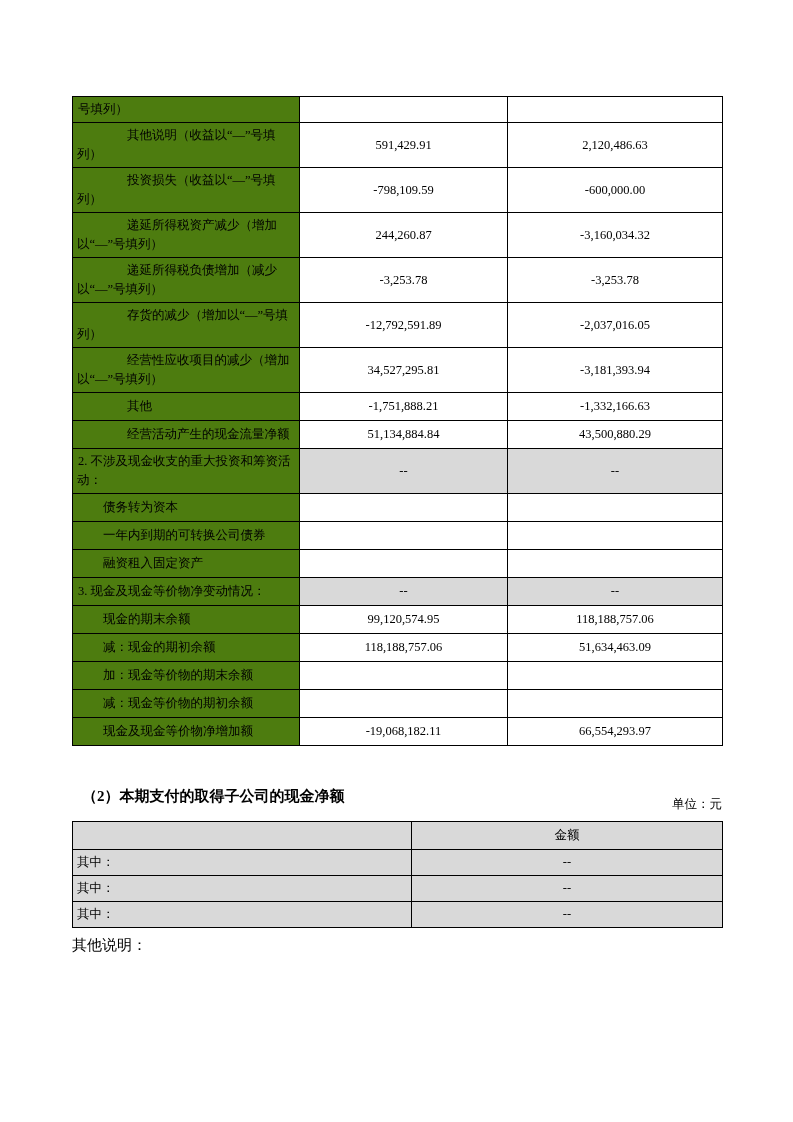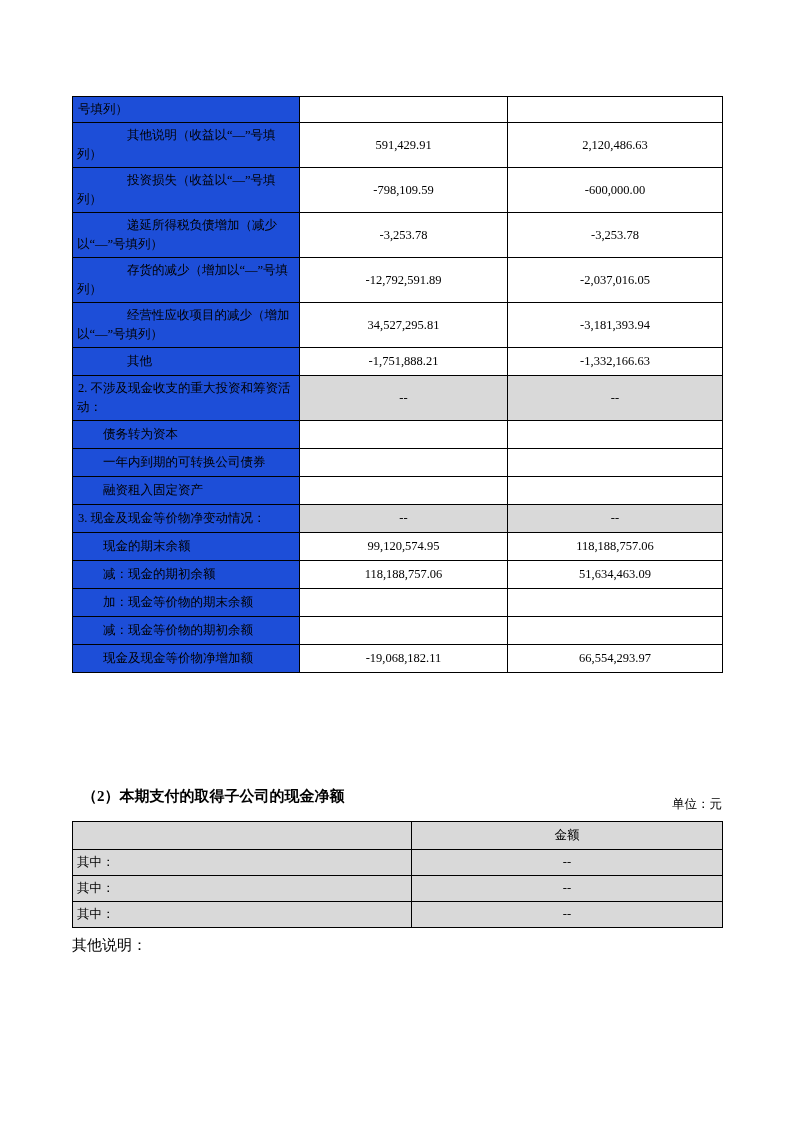--- a/index.html
+++ b/index.html
@@ -18,21 +18,21 @@
     font-size: 12.5px;
     line-height: 19px;
     vertical-align: middle;
     padding: 3px 4px;
     font-weight: normal;
     overflow: hidden;
     word-break: break-all;
   }
   
   .t1 { position: absolute; left: 72px; top: 96px; width: 650px; }
-  .t1 td.lbl { background: #1d4ed8; text-align: left; }
+  .t1 td.lbl { background: #4d7c0f; text-align: left; }
   .t1 td.num { text-align: center; background: #ffffff; }
   .t1 tr.dash-row td.num { background: #d9d9d9; text-align: center; }
   .ind0 { text-indent: 1px; }
   .ind1 { text-indent: 26px; }
   .ind2 { text-indent: 50px; }
   tr.row-first { height: 21px; }
   tr.row-single { height: 28px; }
   
   .heading {
     position: absolute; left: 82px; top: 787px;
@@ -69,38 +69,48 @@
         <td class="lbl ind2">其他说明（收益以“—”号填列）</td>
         <td class="num">591,429.91</td>
         <td class="num">2,120,486.63</td>
       </tr>
       <tr class="row-single">
         <td class="lbl ind2">投资损失（收益以“—”号填列）</td>
         <td class="num">-798,109.59</td>
         <td class="num">-600,000.00</td>
       </tr>
       <tr>
+        <td class="lbl ind2">递延所得税资产减少（增加以“—”号填列）</td>
+        <td class="num">244,260.87</td>
+        <td class="num">-3,160,034.32</td>
+      </tr>
+      <tr>
         <td class="lbl ind2">递延所得税负债增加（减少以“—”号填列）</td>
         <td class="num">-3,253.78</td>
         <td class="num">-3,253.78</td>
       </tr>
       <tr class="row-single">
         <td class="lbl ind2">存货的减少（增加以“—”号填列）</td>
         <td class="num">-12,792,591.89</td>
         <td class="num">-2,037,016.05</td>
       </tr>
       <tr>
         <td class="lbl ind2">经营性应收项目的减少（增加以“—”号填列）</td>
         <td class="num">34,527,295.81</td>
         <td class="num">-3,181,393.94</td>
       </tr>
       <tr class="row-single">
         <td class="lbl ind2">其他</td>
         <td class="num">-1,751,888.21</td>
         <td class="num">-1,332,166.63</td>
+      </tr>
+      <tr class="row-single">
+        <td class="lbl ind2">经营活动产生的现金流量净额</td>
+        <td class="num">51,134,884.84</td>
+        <td class="num">43,500,880.29</td>
       </tr>
       <tr class="dash-row">
         <td class="lbl ind0">2. 不涉及现金收支的重大投资和筹资活动：</td>
         <td class="num">--</td>
         <td class="num">--</td>
       </tr>
       <tr class="row-single">
         <td class="lbl ind1">债务转为资本</td>
         <td class="num"></td>
         <td class="num"></td>

